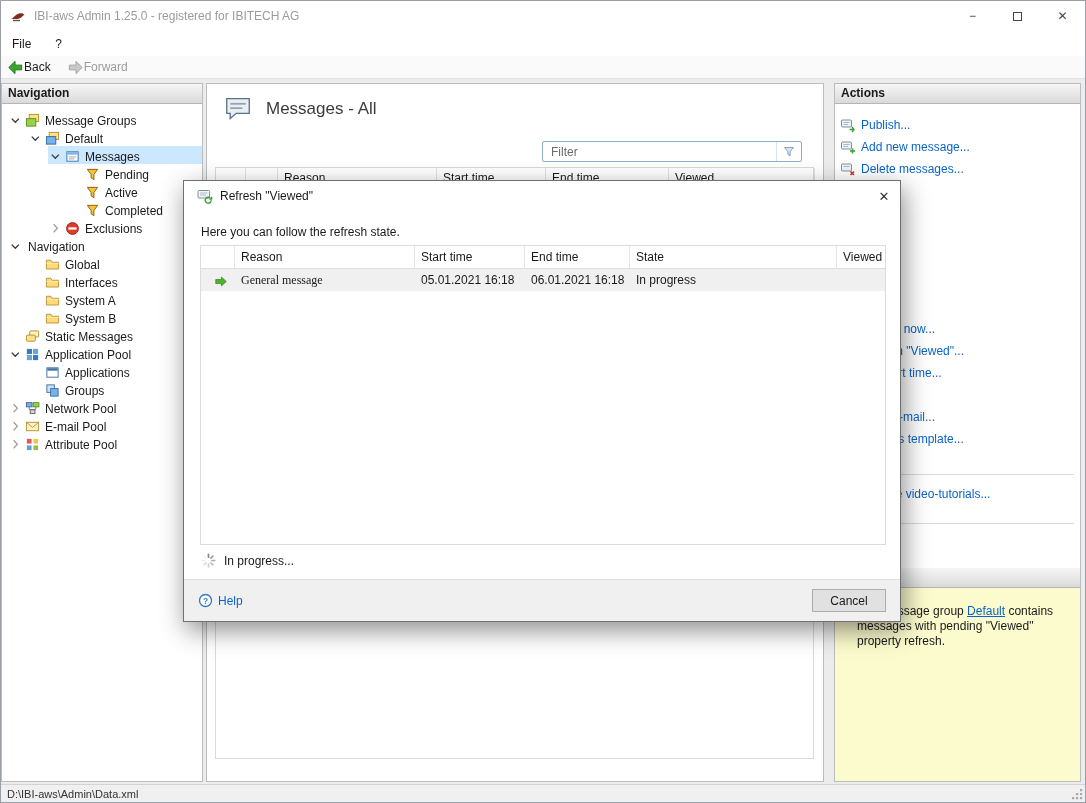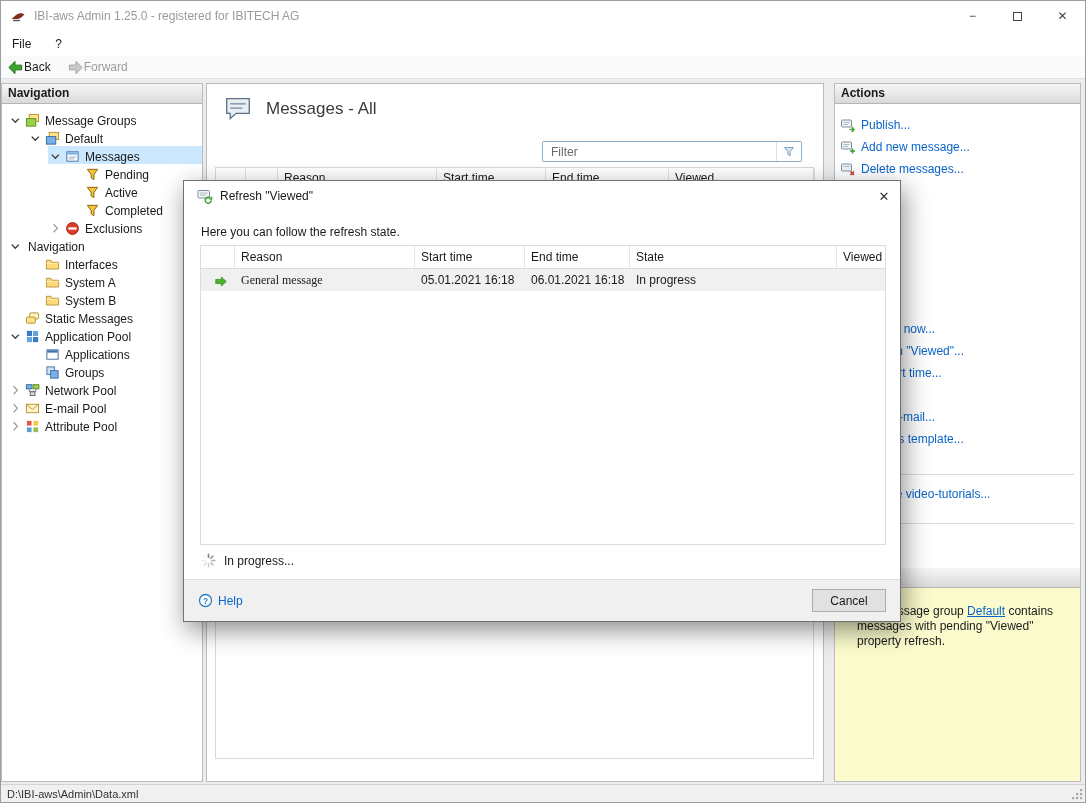--- a/index.html
+++ b/index.html
@@ -247,20 +247,33 @@
           <div class="tree-row">
             <span class="indent" style="width: 26px;"></span>
             <span class="row-inner">
               <span class="chev"></span>
               <span class="ticon">
                 <svg viewBox="0 0 16 16">
                   <path d="M1.5 12.8h13V5.6h-7l-1.2-2.1H1.5Z" fill="#ffd97a" stroke="#b69433"></path>
                   <path d="M1.5 6.8h13" stroke="#ffedb5"></path>
                 </svg>
               </span>
+              <span class="tlabel">Global</span>
+            </span>
+          </div>
+          <div class="tree-row">
+            <span class="indent" style="width: 26px;"></span>
+            <span class="row-inner">
+              <span class="chev"></span>
+              <span class="ticon">
+                <svg viewBox="0 0 16 16">
+                  <path d="M1.5 12.8h13V5.6h-7l-1.2-2.1H1.5Z" fill="#ffd97a" stroke="#b69433"></path>
+                  <path d="M1.5 6.8h13" stroke="#ffedb5"></path>
+                </svg>
+              </span>
               <span class="tlabel">Interfaces</span>
             </span>
           </div>
           <div class="tree-row">
             <span class="indent" style="width: 26px;"></span>
             <span class="row-inner">
               <span class="chev"></span>
               <span class="ticon">
                 <svg viewBox="0 0 16 16">
                   <path d="M1.5 12.8h13V5.6h-7l-1.2-2.1H1.5Z" fill="#ffd97a" stroke="#b69433"></path>

